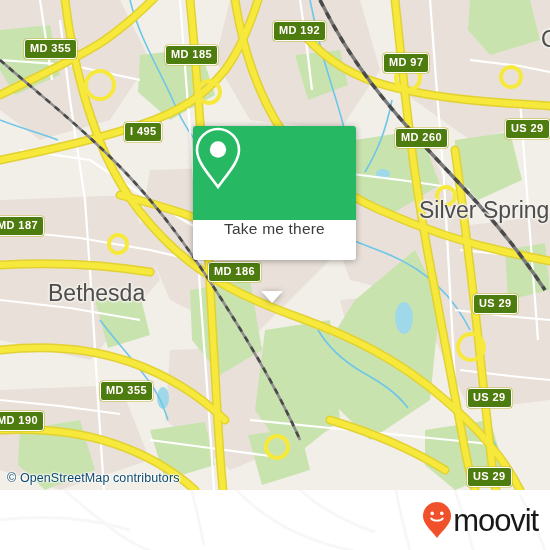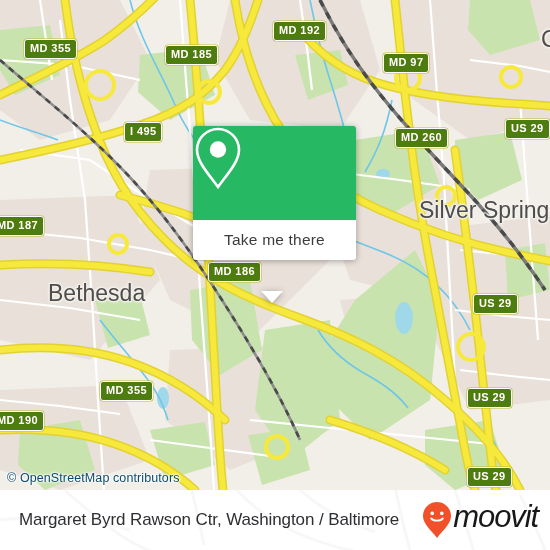--- a/index.html
+++ b/index.html
@@ -28,40 +28,40 @@
                      0 -1px 2px #f4f1ec,1px 1px 2px #f4f1ec,-1px -1px 2px #f4f1ec;}
   .place.big{font-size:23px;}
   .place.clip{font-size:23px;}
 
   
   #callout{position:absolute;left:193px;top:126px;width:163px;
            filter:drop-shadow(0 1px 3px rgba(0,0,0,.33));}
   #callout-top{height:94px;background:#26b862;border-radius:3px 3px 0 0;
                display:flex;align-items:center;justify-content:center;}
   #callout-bottom{height:40px;background:#ffffff;border-radius:0 0 3px 3px;
-                  display:flex;align-items:center;justify-content:center;}
+                  display:flex;align-items:flex-start;justify-content:center;}
   #callout-label{font-size:15.5px;color:#3c3c3c;letter-spacing:.2px;}
   #callout-tail{position:absolute;left:68px;top:165px;width:0;height:0;
                 border-left:11px solid transparent;border-right:11px solid transparent;
                 border-top:12px solid #ffffff;}
   .pin-svg{display:block;}
 
   
   #osm{position:absolute;left:7px;top:471px;font-size:12.5px;color:#0c4a6e;
        letter-spacing:.1px;text-shadow:0 0 2px #fff,0 0 3px #fff,1px 0 2px #fff,-1px 0 2px #fff;}
 
   
   #bottombar{position:absolute;left:0;top:490px;width:550px;height:60px;
              background:#ffffff;overflow:hidden;}
   #bottombar-watermark{position:absolute;left:0;top:-490px;width:550px;height:550px;
                        opacity:.07;}
   #caption{position:absolute;left:19px;top:50%;transform:translateY(-50%);
            font-size:17px;color:#2d2f33;white-space:nowrap;letter-spacing:-.1px;}
   #moovit{position:absolute;right:12px;top:50%;transform:translateY(-50%);
-          display:flex;font-style:italic;}
+          display:flex;align-items:center;}
   #moovit-wordmark{font-size:31px;color:#17181a;letter-spacing:-1.1px;
                    line-height:1;margin-left:1px;font-weight:normal;}
 </style>
 </head>
 <body>
 
 <div id="page">
 
   <div id="map">
     <svg width="550" height="490" viewBox="0 0 550 490">
@@ -237,21 +237,20 @@
         <path d="M190,485 C196,505 200,525 204,545"></path>
         <path d="M235,488 C250,505 270,520 295,532 C330,548 370,556 410,560"></path>
         <path d="M300,490 C320,508 345,522 375,532"></path>
         <path d="M395,487 C400,510 404,530 410,550"></path>
         <path d="M455,490 C462,512 468,532 474,552"></path>
         <path d="M0,520 C45,515 90,518 130,530"></path>
         <path d="M520,495 C530,515 538,532 545,550"></path>
       </g>
     </svg>
 
-    <div id="caption">Margaret Byrd Rawson Ctr, Washington / Baltimore</div>
 
     <div id="moovit">
       <svg width="30" height="38" viewBox="0 0 30 38">
         <path d="M15 1 C7.3 1 1 7.3 1 15 C1 23 9 29 15 37 C21 29 29 23 29 15 C29 7.3 22.7 1 15 1 Z" fill="#f0512a"></path>
         <circle cx="10.2" cy="12.4" r="1.8" fill="#ffffff"></circle>
         <circle cx="19.8" cy="12.4" r="1.8" fill="#ffffff"></circle>
         <path d="M9.2 17.4 C11.4 20.4 18.6 20.4 20.8 17.4" stroke="#ffffff" stroke-width="1.9" fill="none" stroke-linecap="round"></path>
       </svg>
       <span id="moovit-wordmark">moovit</span>
     </div>

